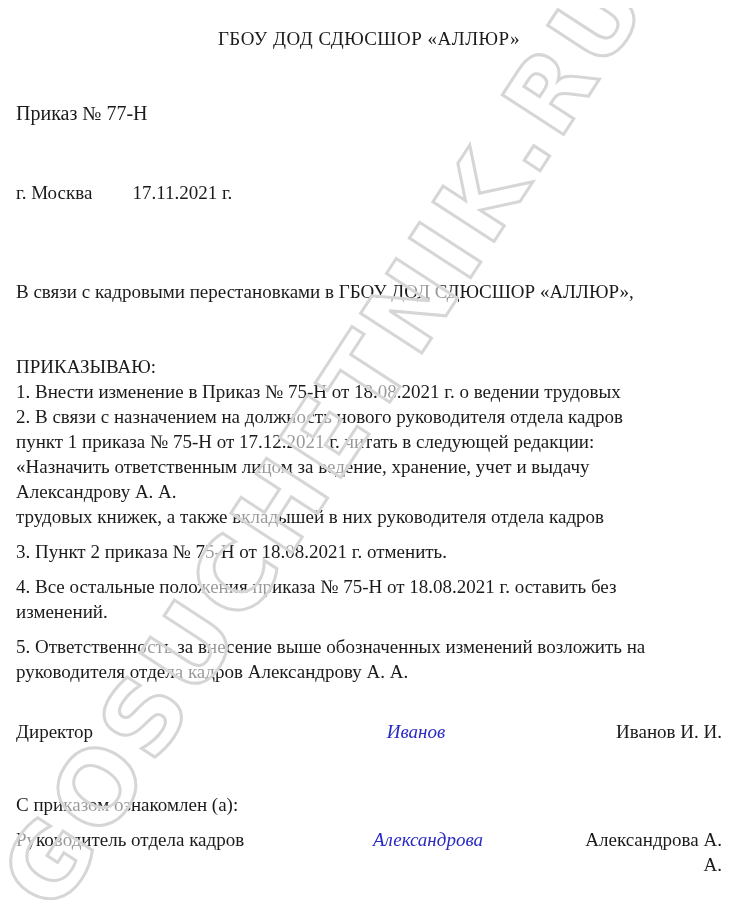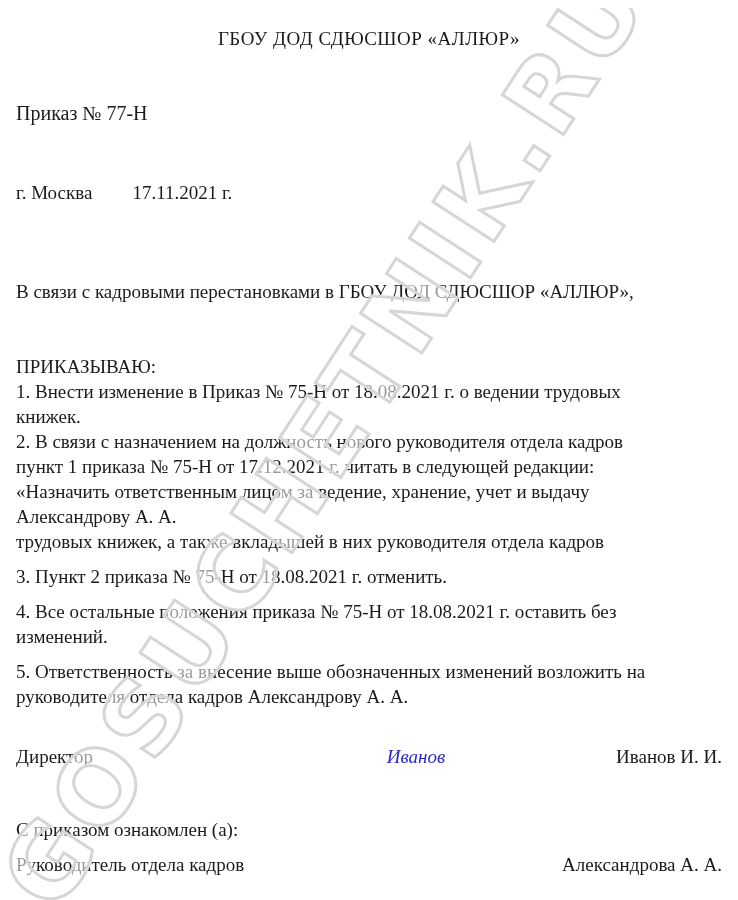--- a/index.html
+++ b/index.html
@@ -120,21 +120,20 @@
       <span>17.11.2021 г.</span>
     </div>
 
     <p class="intro">В связи с кадровыми перестановками в ГБОУ ДОД СДЮСШОР «АЛЛЮР»,</p>
 
     <p class="order-word">ПРИКАЗЫВАЮ:</p>
 
     <div class="items">
         <div class="item">
           <div class="line">1. Внести изменение в Приказ № 75-Н от 18.08.2021 г. о ведении трудовых</div>
-          <div class="line">книжек.</div>
         </div>
         <div class="item">
           <div class="line">2. В связи с назначением на должность нового руководителя отдела кадров</div>
           <div class="line">пункт 1 приказа № 75-Н от 17.12.2021 г. читать в следующей редакции:</div>
           <div class="line">«Назначить ответственным лицом за ведение, хранение, учет и выдачу</div>
           <div class="line">Александрову А. А.</div>
           <div class="line">трудовых книжек, а также вкладышей в них руководителя отдела кадров</div>
         </div>
         <div class="item spaced">
           <div class="line">3. Пункт 2 приказа № 75-Н от 18.08.2021 г. отменить.</div>
@@ -152,20 +151,21 @@
     <div class="sig-row director">
       <span class="sig-label">Директор</span>
       <span class="sig-script">Иванов</span>
       <span class="sig-name">Иванов И. И.</span>
     </div>
 
     <p class="ack-line">С приказом ознакомлен (а):</p>
 
     <div class="sig-row hr">
       <span class="sig-label">Руководитель отдела кадров</span>
+      <span class="sig-script">Александрова</span>
       <span class="sig-name">Александрова А. А.</span>
     </div>
 
   </div>
 
   <div class="watermark">GOSUCHETNIK.RU</div>
 
 </div>
 
 </body></html>

